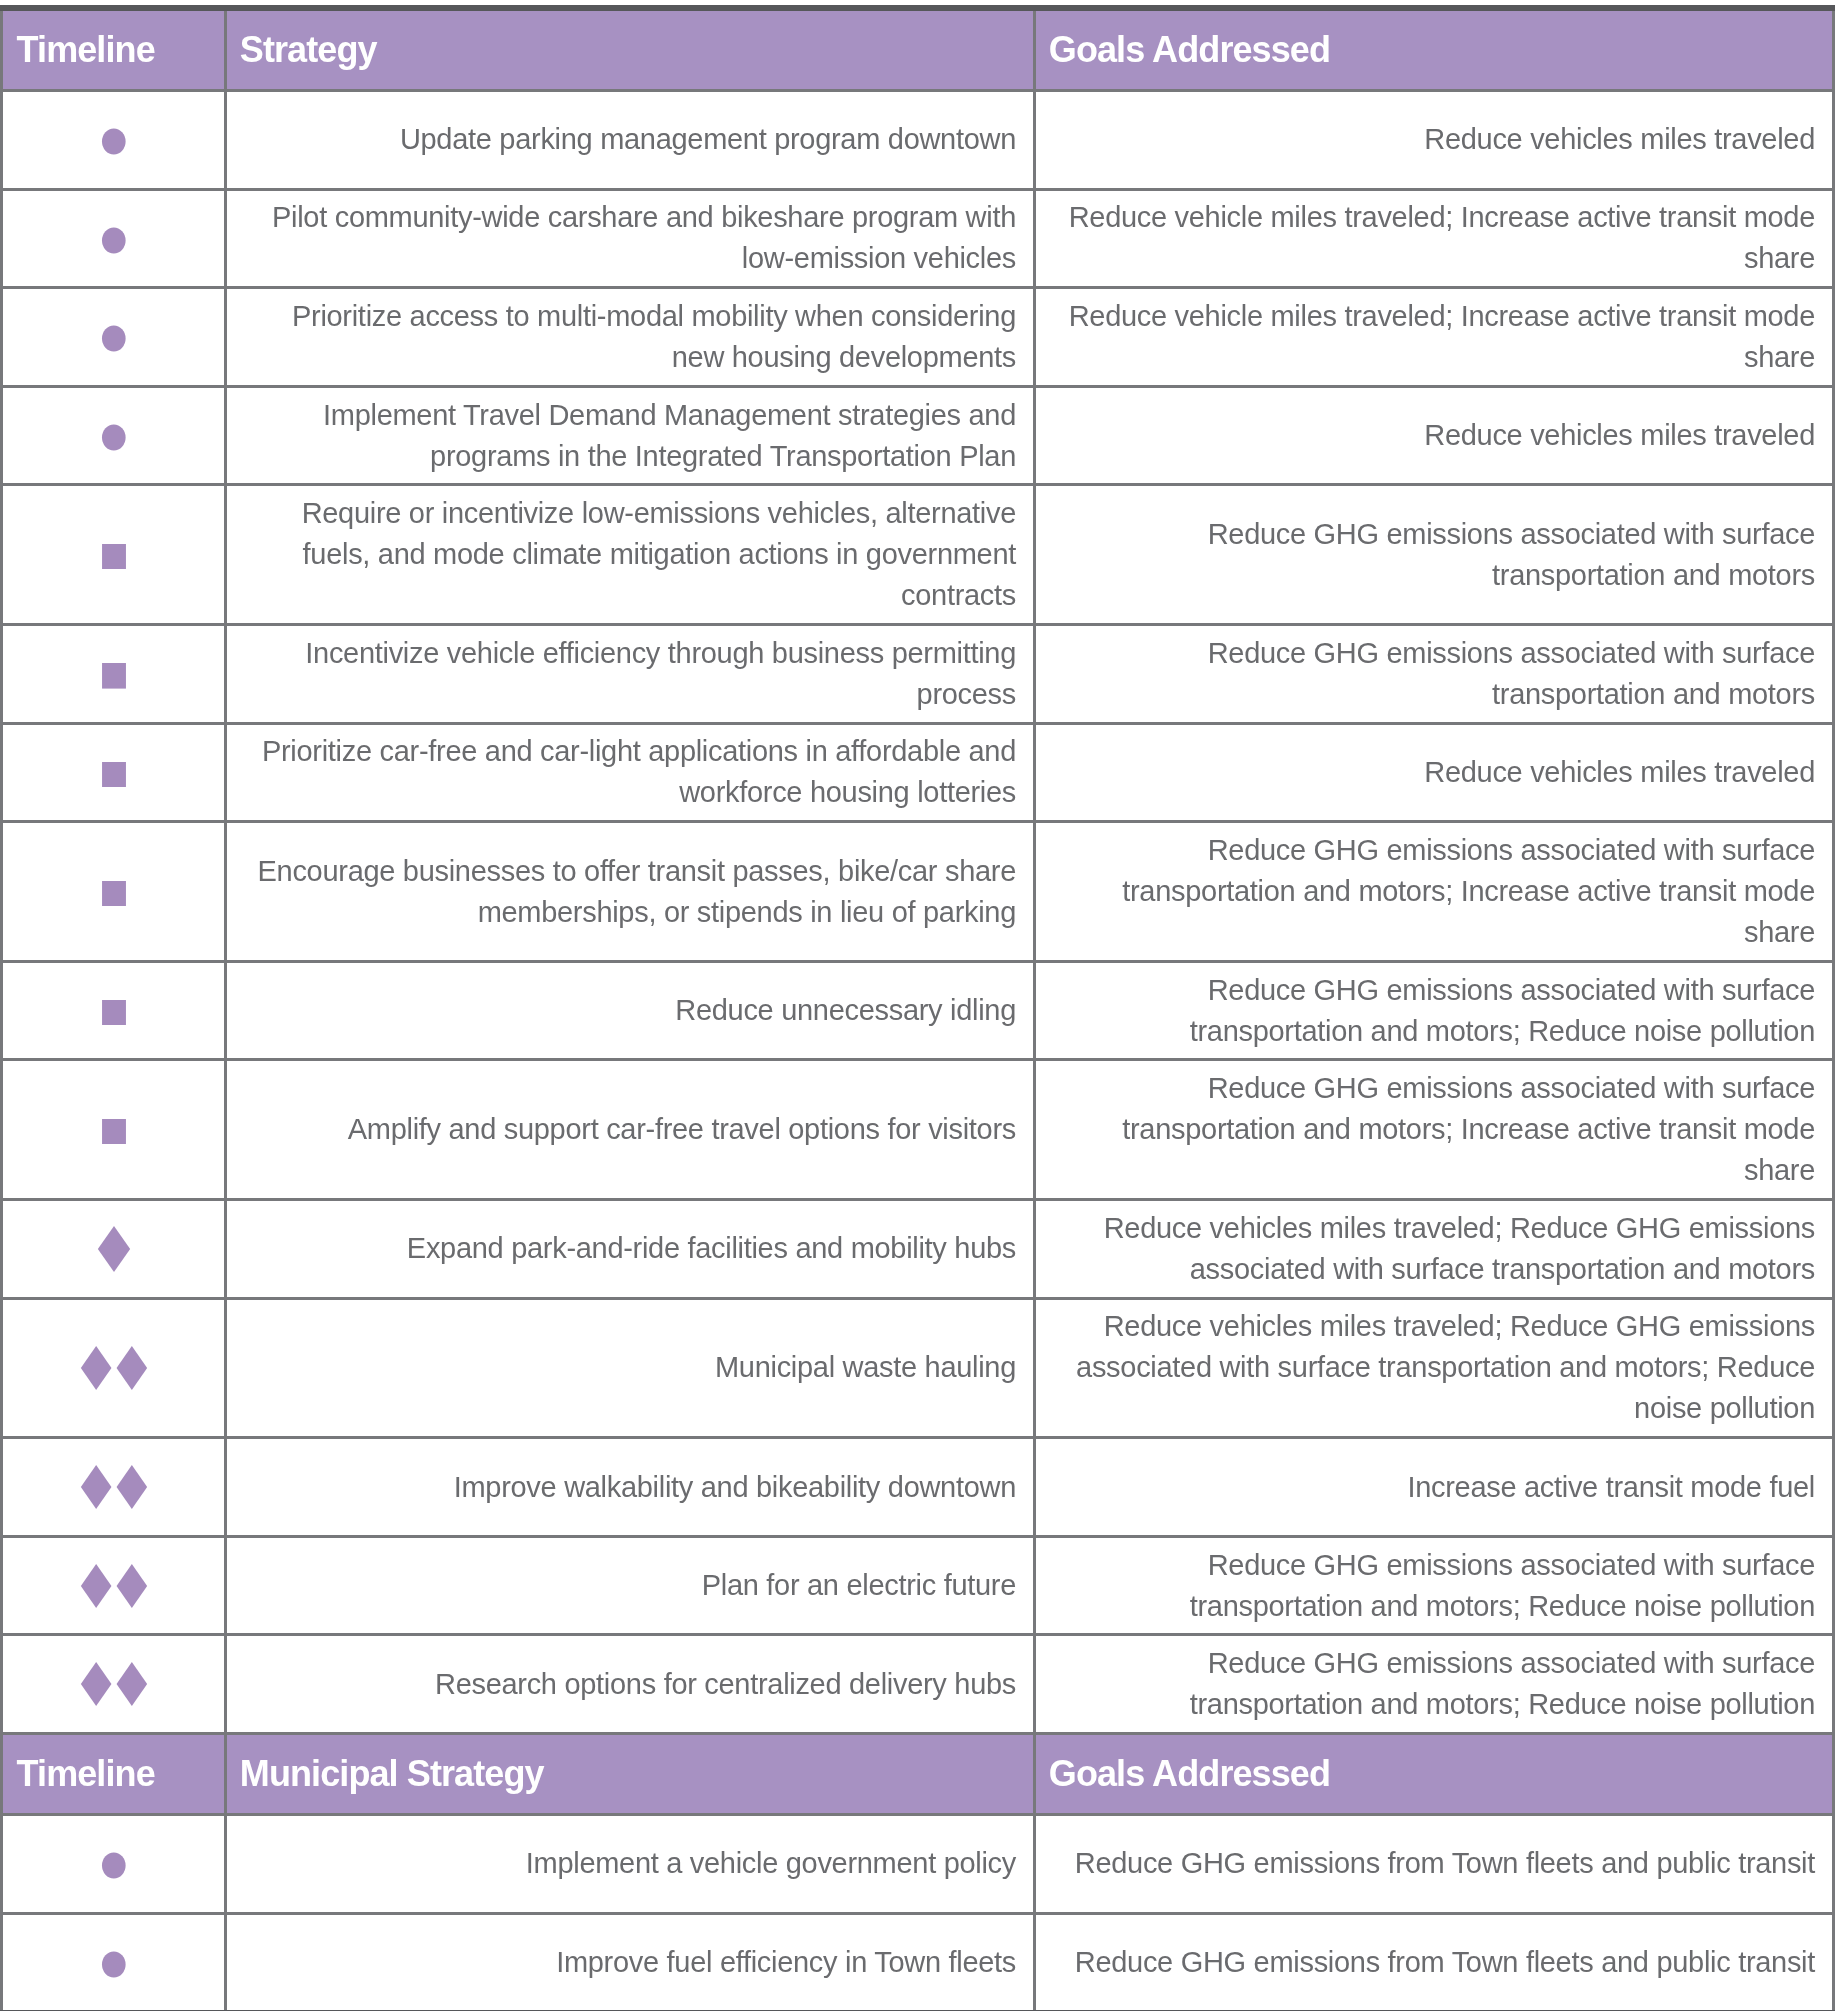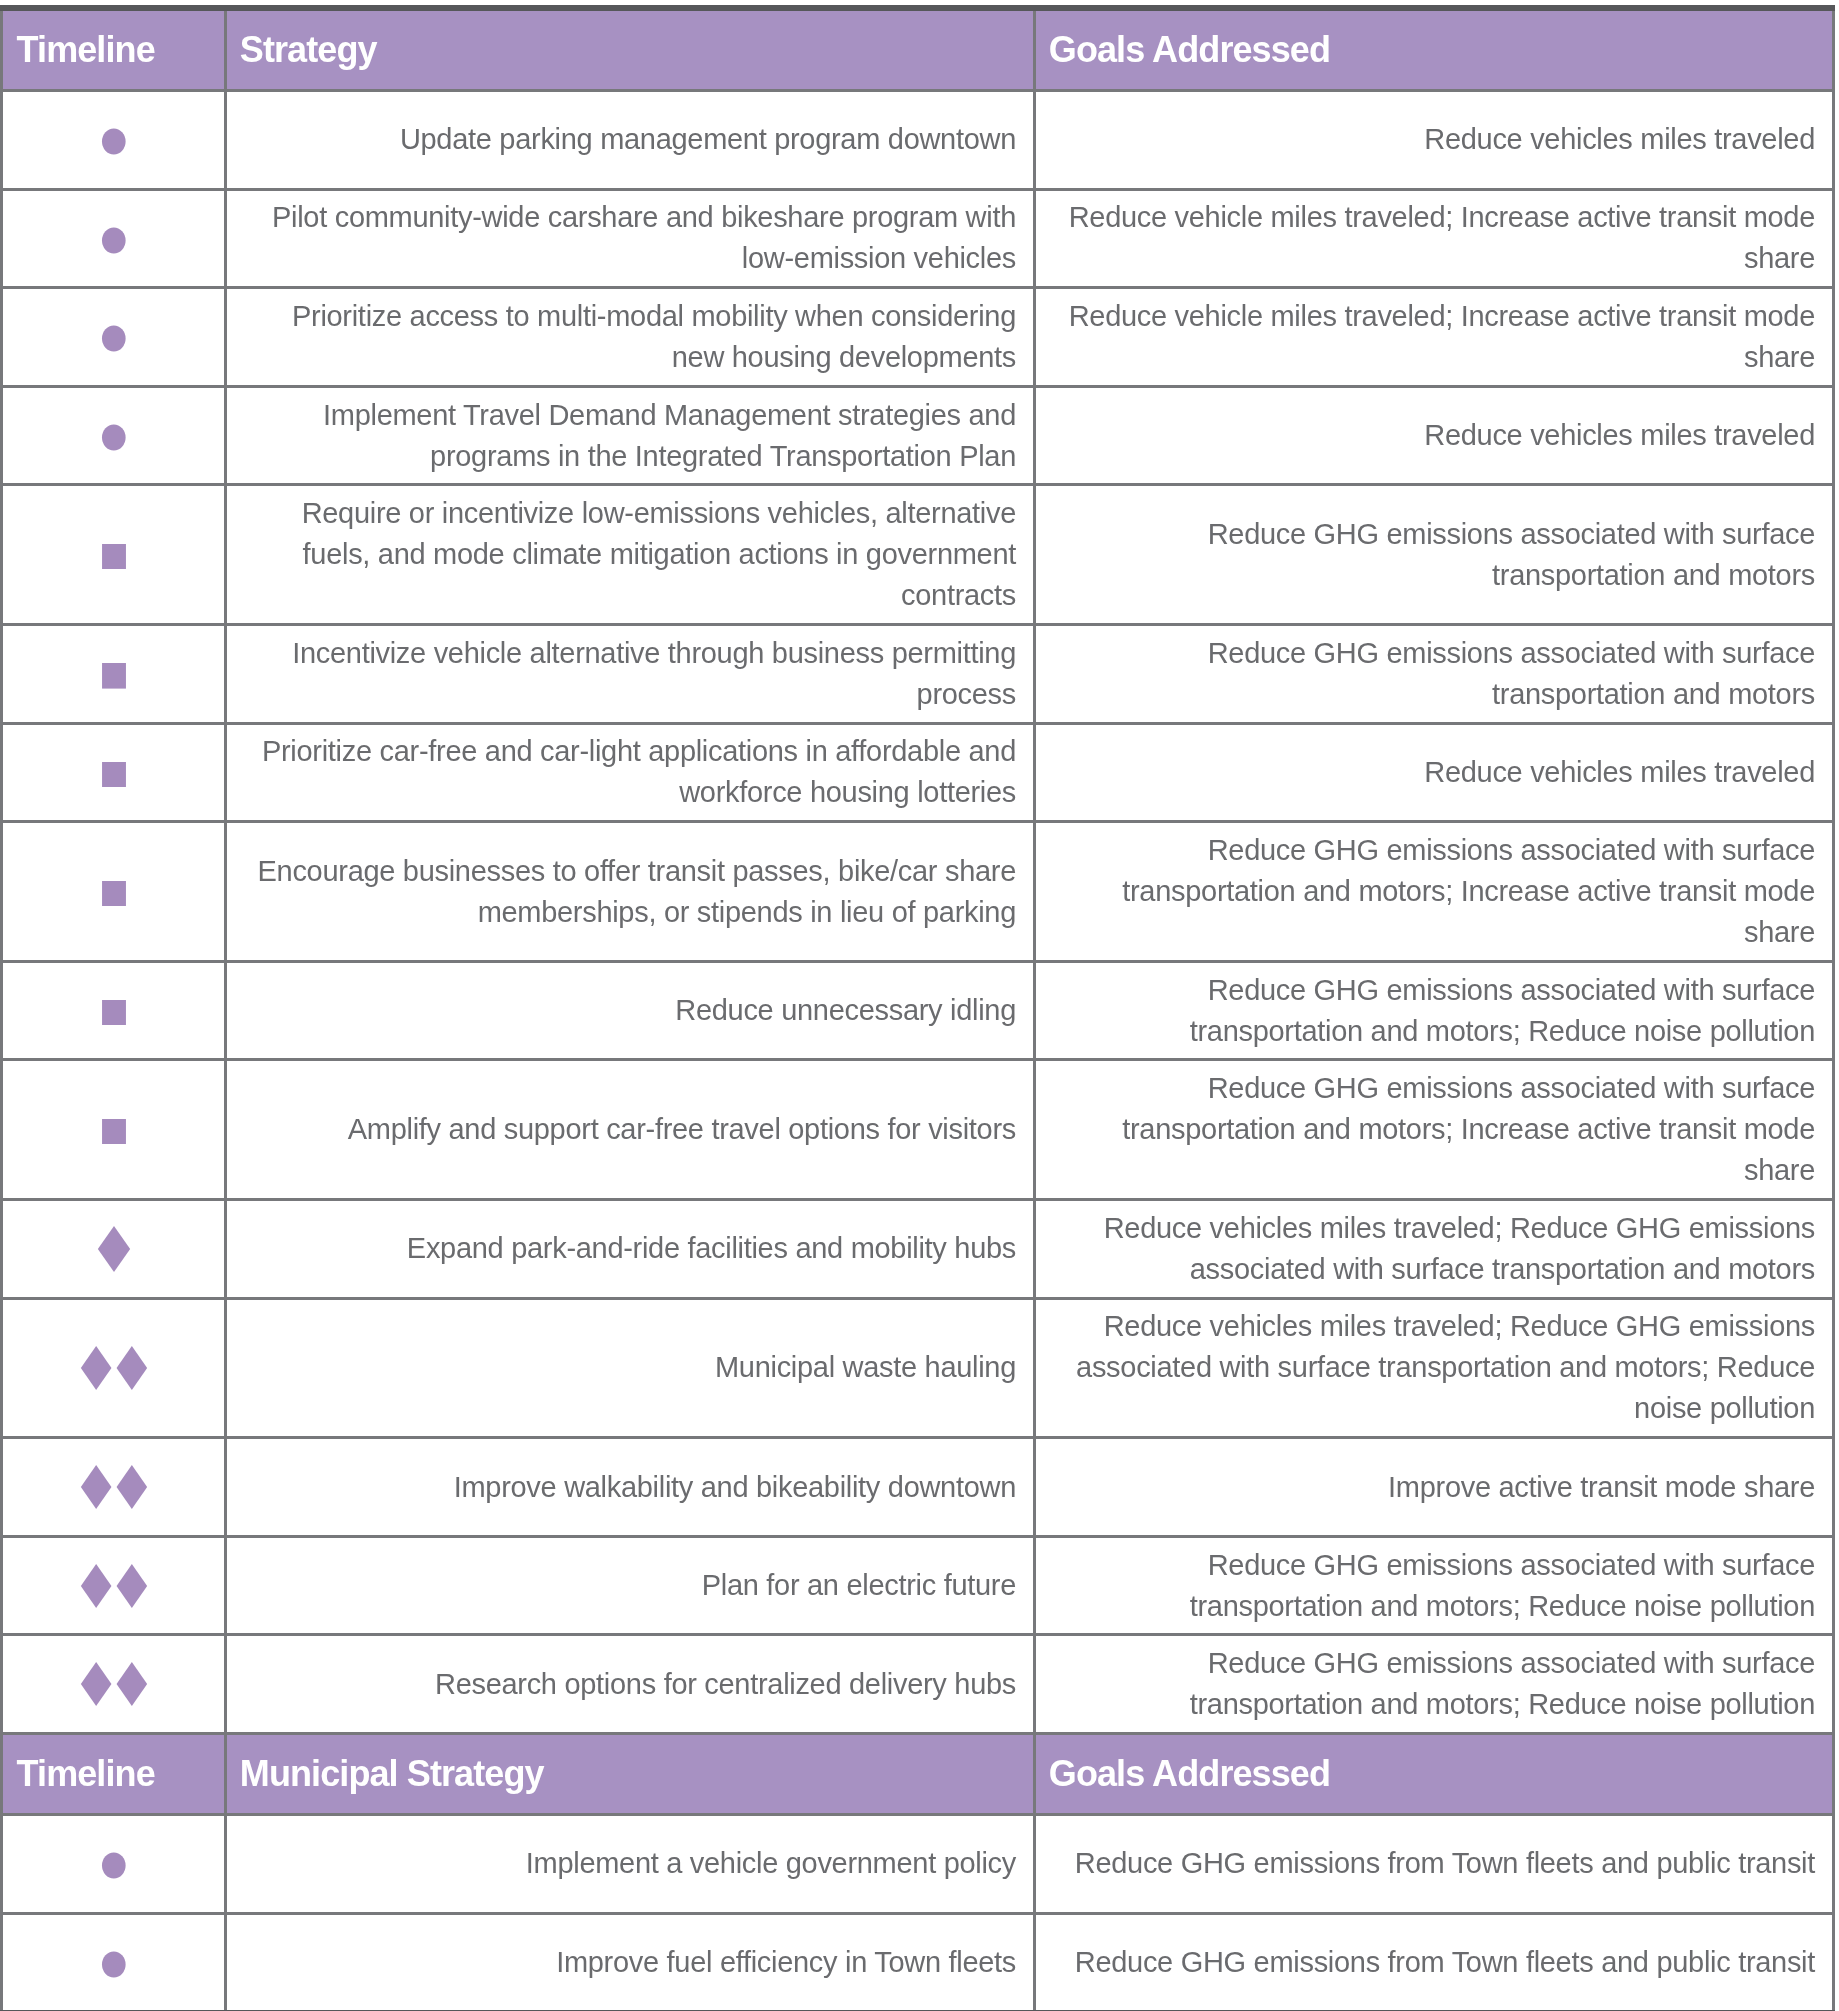--- a/index.html
+++ b/index.html
@@ -115,21 +115,21 @@
         <td class="c-timeline" data-name="timeline-cell"><span class="icon" data-name="timeline-square-icon"><svg width="24" height="25.6" viewBox="0 0 28 30">
               <rect x="0" y="0" width="28" height="30" fill="var(--icon)"></rect>
             </svg></span></td>
         <td class="c-strategy" data-name="strategy-cell">Require or incentivize low-emissions vehicles, alternative fuels, and mode climate mitigation actions in government contracts</td>
         <td class="c-goals" data-name="goals-cell">Reduce GHG emissions associated with surface transportation and motors</td>
       </tr>
       <tr data-name="table-row">
         <td class="c-timeline" data-name="timeline-cell"><span class="icon" data-name="timeline-square-icon"><svg width="24" height="25.6" viewBox="0 0 28 30">
               <rect x="0" y="0" width="28" height="30" fill="var(--icon)"></rect>
             </svg></span></td>
-        <td class="c-strategy" data-name="strategy-cell">Incentivize vehicle alternative through business permitting process</td>
+        <td class="c-strategy" data-name="strategy-cell">Incentivize vehicle efficiency through business permitting process</td>
         <td class="c-goals" data-name="goals-cell">Reduce GHG emissions associated with surface transportation and motors</td>
       </tr>
       <tr data-name="table-row">
         <td class="c-timeline" data-name="timeline-cell"><span class="icon" data-name="timeline-square-icon"><svg width="24" height="25.6" viewBox="0 0 28 30">
               <rect x="0" y="0" width="28" height="30" fill="var(--icon)"></rect>
             </svg></span></td>
         <td class="c-strategy" data-name="strategy-cell">Prioritize car-free and car-light applications in affordable and workforce housing lotteries</td>
         <td class="c-goals" data-name="goals-cell">Reduce vehicles miles traveled</td>
       </tr>
       <tr data-name="table-row">
@@ -167,21 +167,21 @@
             </svg></span></td>
         <td class="c-strategy" data-name="strategy-cell">Municipal waste hauling</td>
         <td class="c-goals" data-name="goals-cell">Reduce vehicles miles traveled; Reduce GHG emissions associated with surface transportation and motors; Reduce noise pollution</td>
       </tr>
       <tr data-name="table-row">
         <td class="c-timeline" data-name="timeline-cell"><span class="icon" data-name="timeline-double-diamond-icon"><svg width="68" height="46" viewBox="0 0 80 54">
               <polygon points="19,1 37,27 19,53 1,27" fill="var(--icon)"></polygon>
               <polygon points="61,1 79,27 61,53 43,27" fill="var(--icon)"></polygon>
             </svg></span></td>
         <td class="c-strategy" data-name="strategy-cell">Improve walkability and bikeability downtown</td>
-        <td class="c-goals" data-name="goals-cell">Improve active transit mode share</td>
+        <td class="c-goals" data-name="goals-cell">Increase active transit mode fuel</td>
       </tr>
       <tr data-name="table-row">
         <td class="c-timeline" data-name="timeline-cell"><span class="icon" data-name="timeline-double-diamond-icon"><svg width="68" height="46" viewBox="0 0 80 54">
               <polygon points="19,1 37,27 19,53 1,27" fill="var(--icon)"></polygon>
               <polygon points="61,1 79,27 61,53 43,27" fill="var(--icon)"></polygon>
             </svg></span></td>
         <td class="c-strategy" data-name="strategy-cell">Plan for an electric future</td>
         <td class="c-goals" data-name="goals-cell">Reduce GHG emissions associated with surface transportation and motors; Reduce noise pollution</td>
       </tr>
       <tr data-name="table-row">

